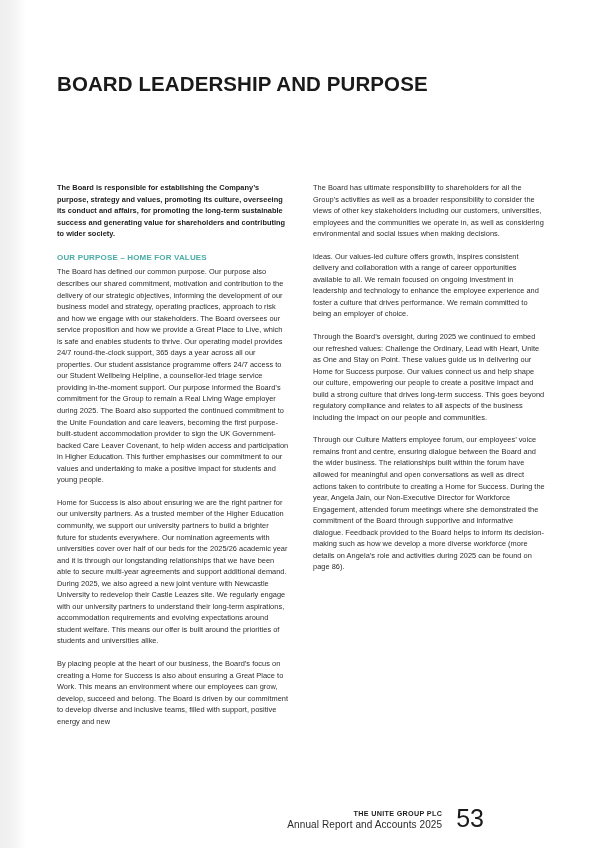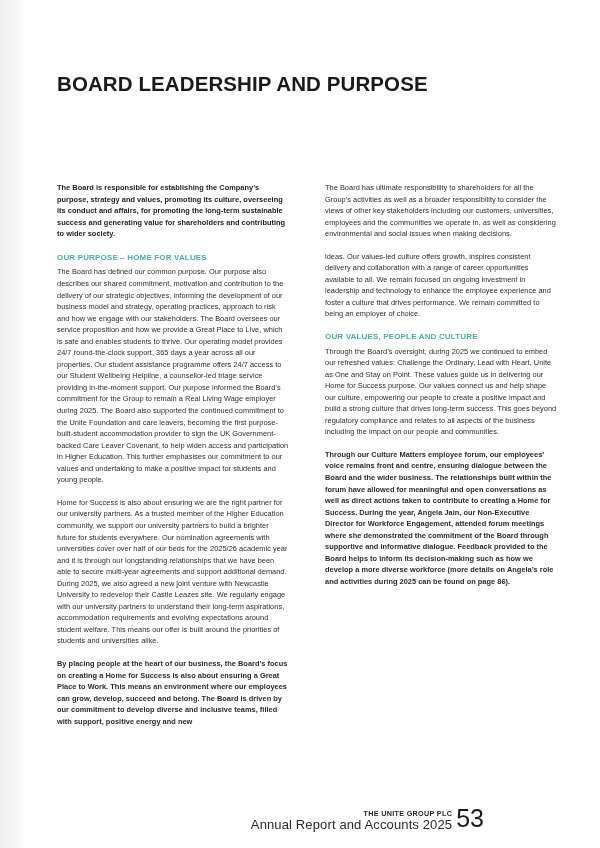--- a/index.html
+++ b/index.html
@@ -48,21 +48,21 @@
     margin: 0;
     white-space: nowrap;
   }
 
   .columns {
     position: absolute;
     left: 57px;
     top: 182px;
     width: 487px;
     display: flex;
-    gap: 36px;
+    gap: 24px;
   }
 
   .col {
     width: 232px;
     flex: 0 0 232px;
   }
 
   .lede {
     font-size: 7.4px;
     line-height: 11.6px;
@@ -82,46 +82,46 @@
   }
 
   .col p.body {
     font-size: 7.4px;
     line-height: 11.55px;
     color: #2b2b2b;
     margin: 0 0 11px 0;
     letter-spacing: 0.004em;
   }
 
-  .col p.body:last-child { margin-bottom: 0; font-weight: bold; }
+  .col p.body:last-child { margin-bottom: 0; }
 
   .footer {
     position: absolute;
     right: 56px;
     bottom: 18px;
     display: flex;
     align-items: flex-start;
-    gap: 4px;
+    gap: 14px;
   }
 
   .footer-text {
     text-align: right;
     padding-top: 3px;
   }
 
   .footer-company {
     font-size: 7.2px;
     font-weight: bold;
     color: #1d1d1d;
     letter-spacing: 0.045em;
     line-height: 10px;
   }
 
   .footer-report {
-    font-size: 13px;
+    font-size: 10px;
     color: #2b2b2b;
     letter-spacing: 0.01em;
     line-height: 11px;
     text-align: right;
   }
 
   .page-number {
     font-size: 25px;
     color: #1a1a1a;
     line-height: 24px;
@@ -146,21 +146,20 @@
 
       <p class="body">The Board has defined our common purpose. Our purpose also describes our shared commitment, motivation and contribution to the delivery of our strategic objectives, informing the development of our business model and strategy, operating practices, approach to risk and how we engage with our stakeholders. The Board oversees our service proposition and how we provide a Great Place to Live, which is safe and enables students to thrive. Our operating model provides 24/7 round-the-clock support, 365 days a year across all our properties. Our student assistance programme offers 24/7 access to our Student Wellbeing Helpline, a counsellor-led triage service providing in-the-moment support. Our purpose informed the Board’s commitment for the Group to remain a Real Living Wage employer during 2025. The Board also supported the continued commitment to the Unite Foundation and care leavers, becoming the first purpose-built-student accommodation provider to sign the UK Government-backed Care Leaver Covenant, to help widen access and participation in Higher Education. This further emphasises our commitment to our values and undertaking to make a positive impact for students and young people.</p>
       <p class="body">Home for Success is also about ensuring we are the right partner for our university partners. As a trusted member of the Higher Education community, we support our university partners to build a brighter future for students everywhere. Our nomination agreements with universities cover over half of our beds for the 2025/26 academic year and it is through our longstanding relationships that we have been able to secure multi-year agreements and support additional demand. During 2025, we also agreed a new joint venture with Newcastle University to redevelop their Castle Leazes site. We regularly engage with our university partners to understand their long-term aspirations, accommodation requirements and evolving expectations around student welfare. This means our offer is built around the priorities of students and universities alike.</p>
       <p class="body">By placing people at the heart of our business, the Board’s focus on creating a Home for Success is also about ensuring a Great Place to Work. This means an environment where our employees can grow, develop, succeed and belong. The Board is driven by our commitment to develop diverse and inclusive teams, filled with support, positive energy and new</p>
     </div>
 
     <div class="col">
       <p class="body">The Board has ultimate responsibility to shareholders for all the Group’s activities as well as a broader responsibility to consider the views of other key stakeholders including our customers, universities, employees and the communities we operate in, as well as considering environmental and social issues when making decisions.</p>
       <p class="body">ideas. Our values-led culture offers growth, inspires consistent delivery and collaboration with a range of career opportunities available to all. We remain focused on ongoing investment in leadership and technology to enhance the employee experience and foster a culture that drives performance. We remain committed to being an employer of choice.</p>
 
-      <h2 class="section-head">OUR VALUES, PEOPLE AND CULTURE</h2>
 
       <p class="body">Through the Board’s oversight, during 2025 we continued to embed our refreshed values: Challenge the Ordinary, Lead with Heart, Unite as One and Stay on Point. These values guide us in delivering our Home for Success purpose. Our values connect us and help shape our culture, empowering our people to create a positive impact and build a strong culture that drives long-term success. This goes beyond regulatory compliance and relates to all aspects of the business including the impact on our people and communities.</p>
       <p class="body">Through our Culture Matters employee forum, our employees’ voice remains front and centre, ensuring dialogue between the Board and the wider business. The relationships built within the forum have allowed for meaningful and open conversations as well as direct actions taken to contribute to creating a Home for Success. During the year, Angela Jain, our Non-Executive Director for Workforce Engagement, attended forum meetings where she demonstrated the commitment of the Board through supportive and informative dialogue. Feedback provided to the Board helps to inform its decision-making such as how we develop a more diverse workforce (more details on Angela’s role and activities during 2025 can be found on page 86).</p>
     </div>
 
   </div>
 
   <div class="footer">
     <div class="footer-text">
       <div class="footer-company">THE UNITE GROUP PLC</div>

